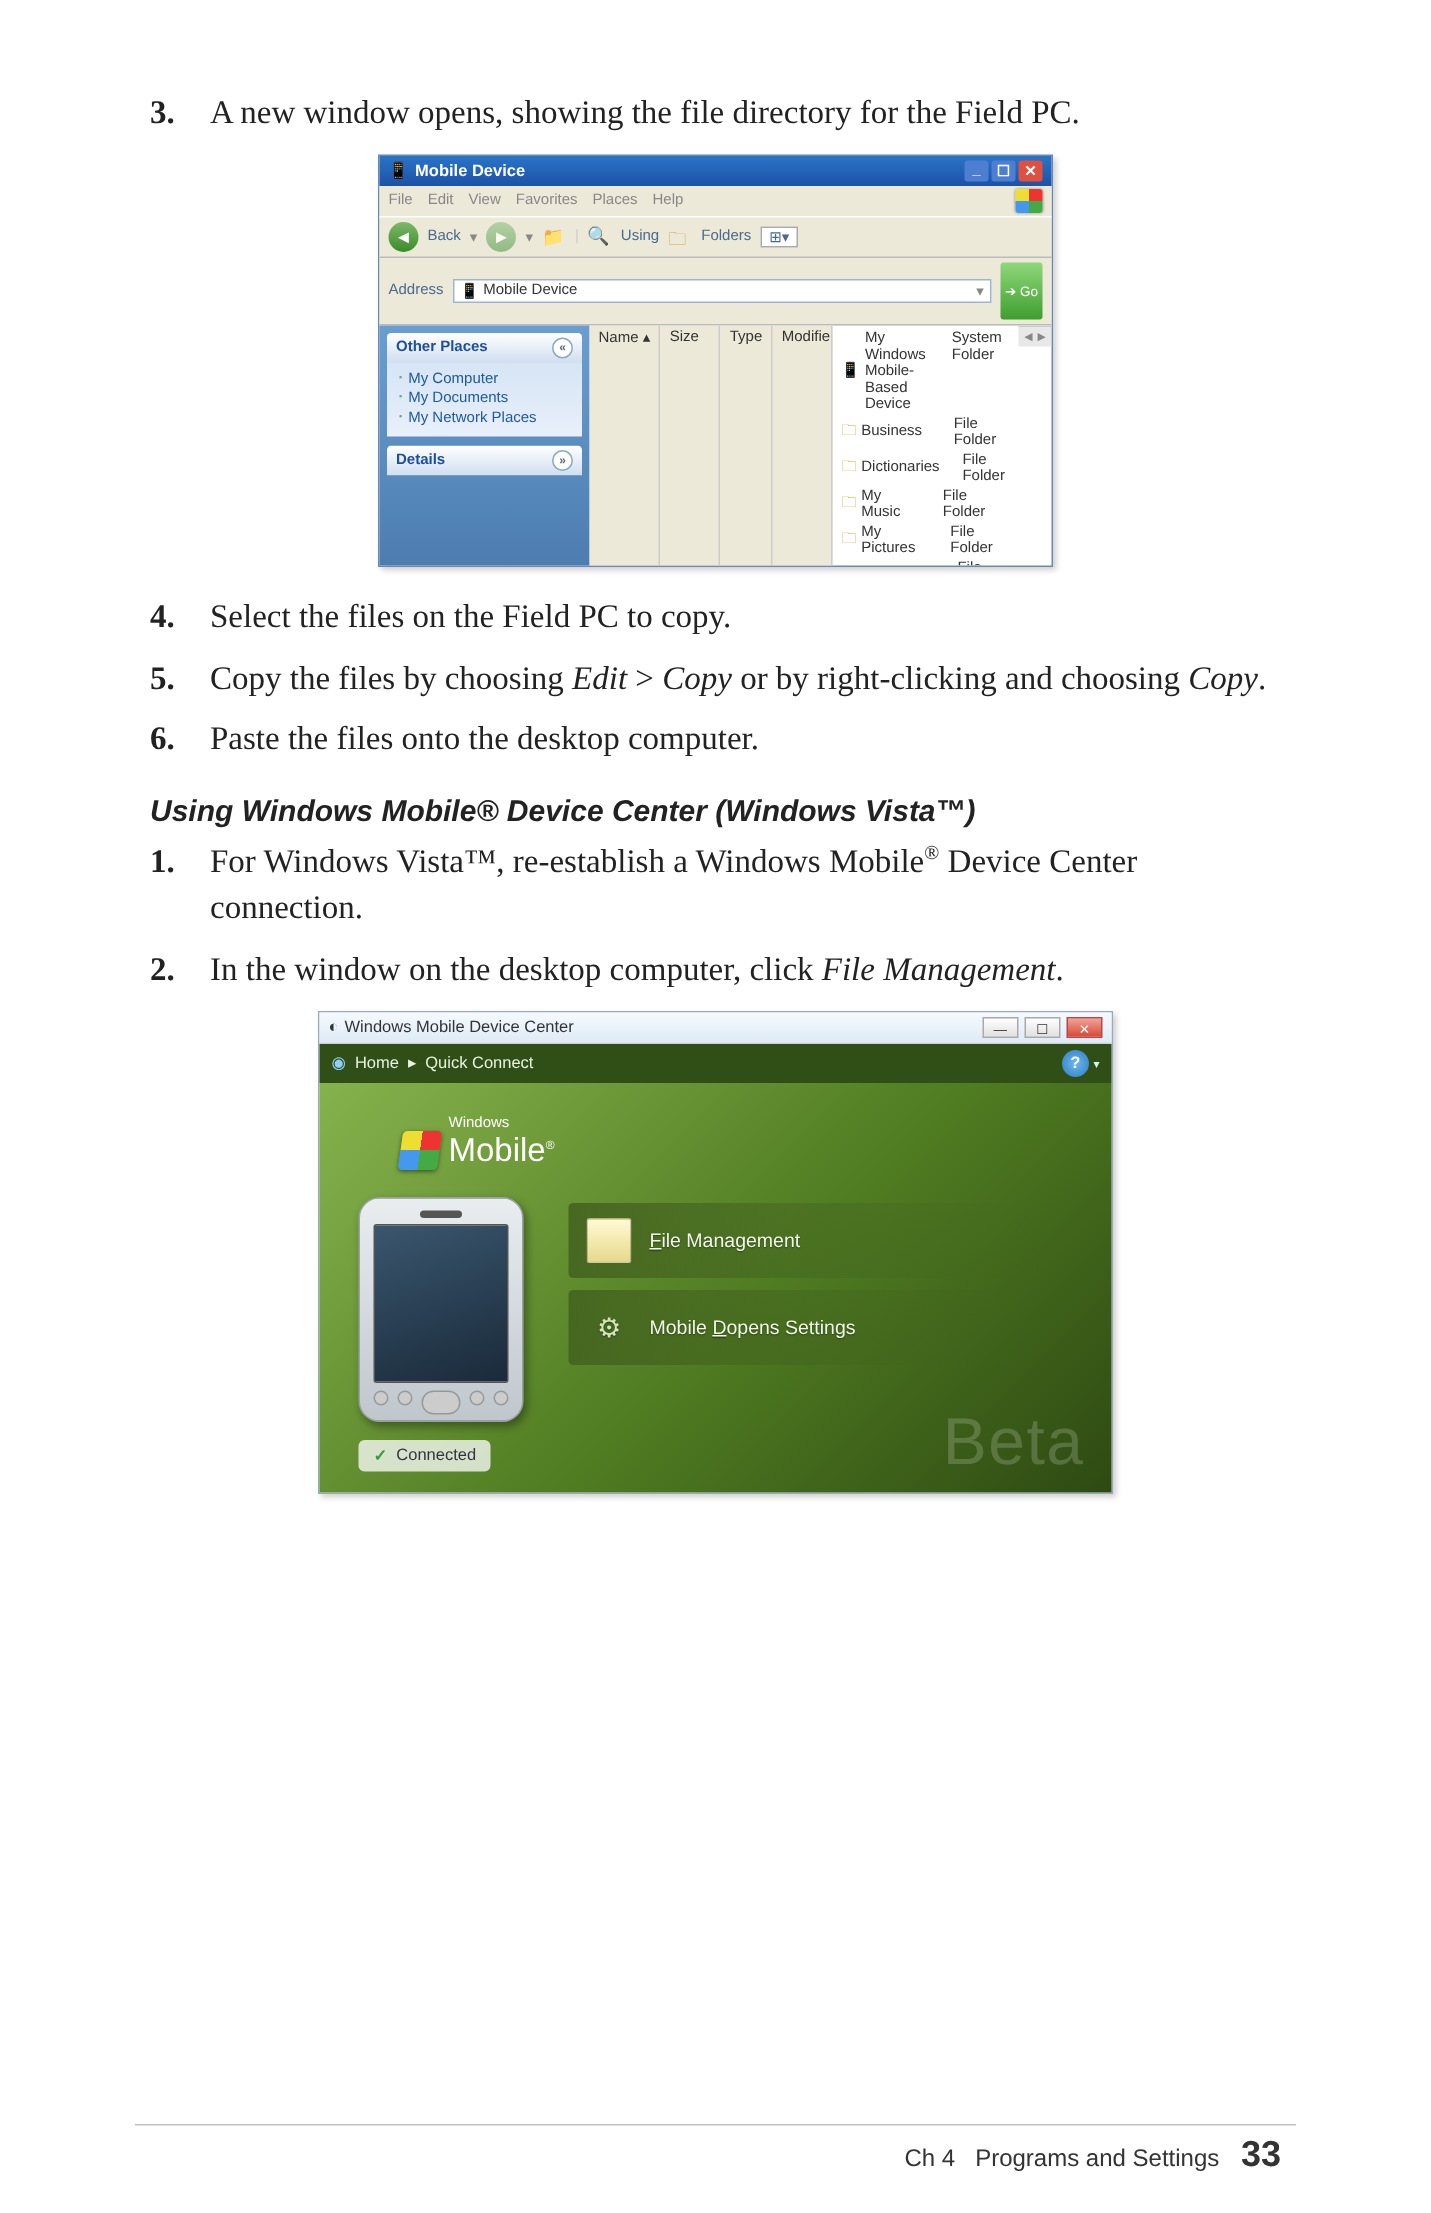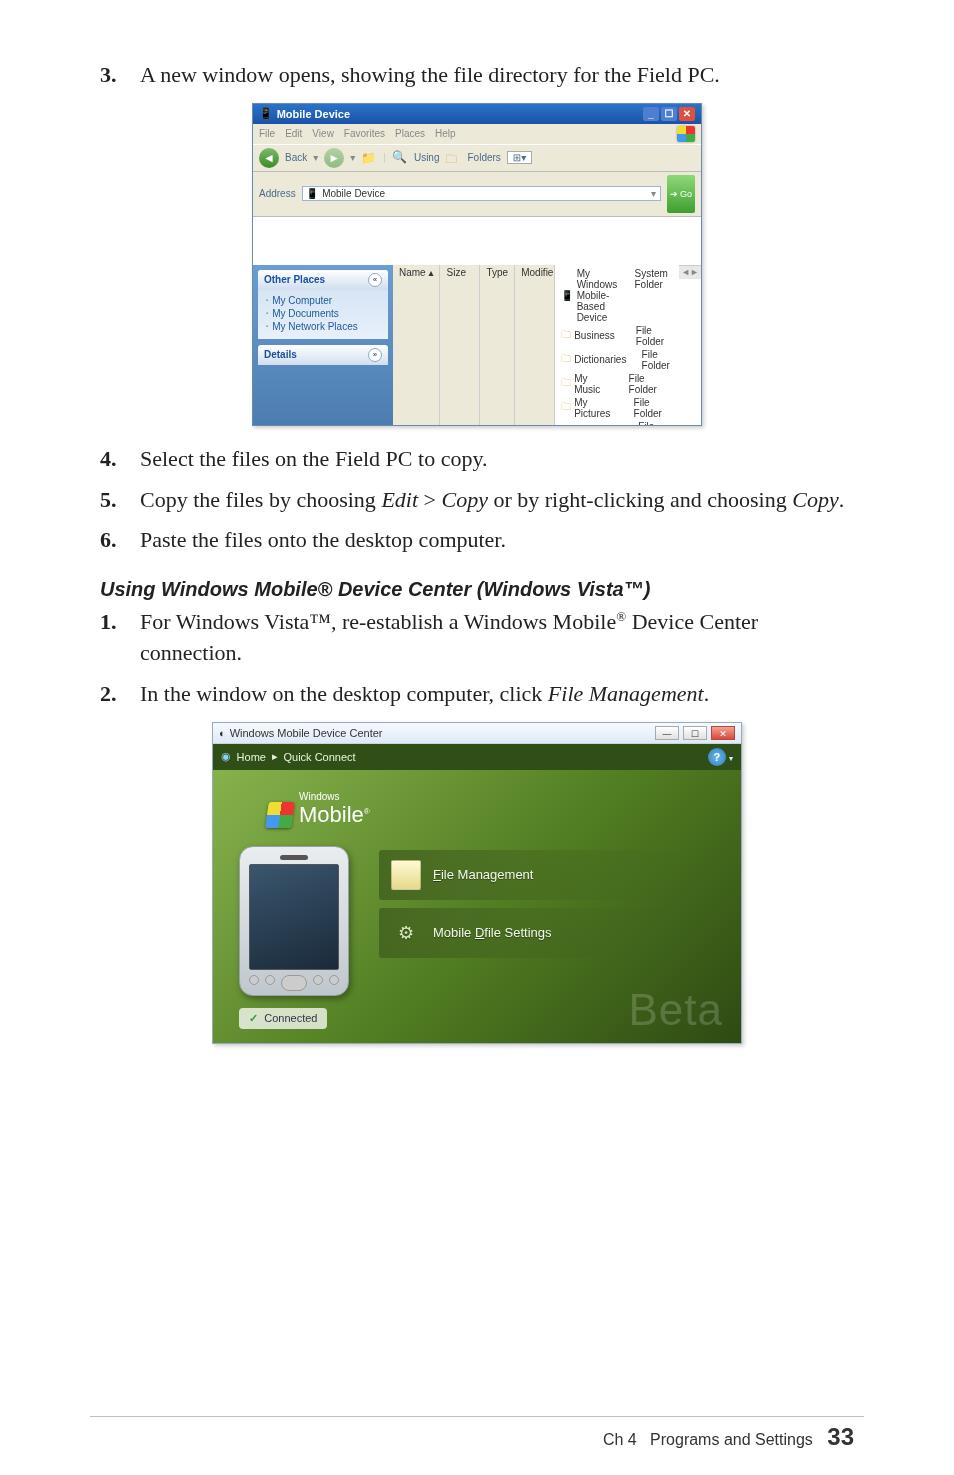--- a/index.html
+++ b/index.html
@@ -118,21 +118,21 @@
     display:flex; align-items:center; gap:6px;
     border-bottom:1px solid #bbb;
   }
   .addr-input {
     flex:1; background:#fff; border:1px solid #9db6d0;
     padding:1px 4px; font-size:10px; color:#333;
     display:flex; align-items:center; gap:3px;
   }
   .addr-input:before{content:"📱"; font-size:10px;}
   .go-btn { background:linear-gradient(#8fd87a,#3f9e2f); color:#fff; border-radius:2px; padding:14px 3px; font-size:9px;}
-  .exp-body { display:flex; height:160px;margin-top:48px;}
+  .exp-body { display:flex; height:160px;}
   .exp-side {
     width:140px; background:linear-gradient(#6b9ed0,#4d7db0);
     padding:5px;
     display:flex; flex-direction:column; gap:6px;
   }
   .side-panel {
     background:linear-gradient(#cfe0f2,#e8f0fb);
     border-radius:3px 3px 0 0;
     overflow:hidden;
   }
@@ -543,21 +543,21 @@
               <span>Connected</span>
             </div>
           </div>
           <div class="wmdc-menu">
             <div class="wmdc-item">
               <span class="wmdc-ico ico-file"></span>
               <span><span class="underline-letter">F</span><span>ile Management</span></span>
             </div>
             <div class="wmdc-item">
               <span class="wmdc-ico ico-set"></span>
-              <span><span>Mobile </span><span class="underline-letter">D</span><span>file Settings</span></span>
+              <span><span>Mobile </span><span class="underline-letter">D</span><span>opens Settings</span></span>
             </div>
           </div>
         </div>
         <div class="beta">Beta</div>
       </div>
     </div>
   </div>
 
 </div>
 

